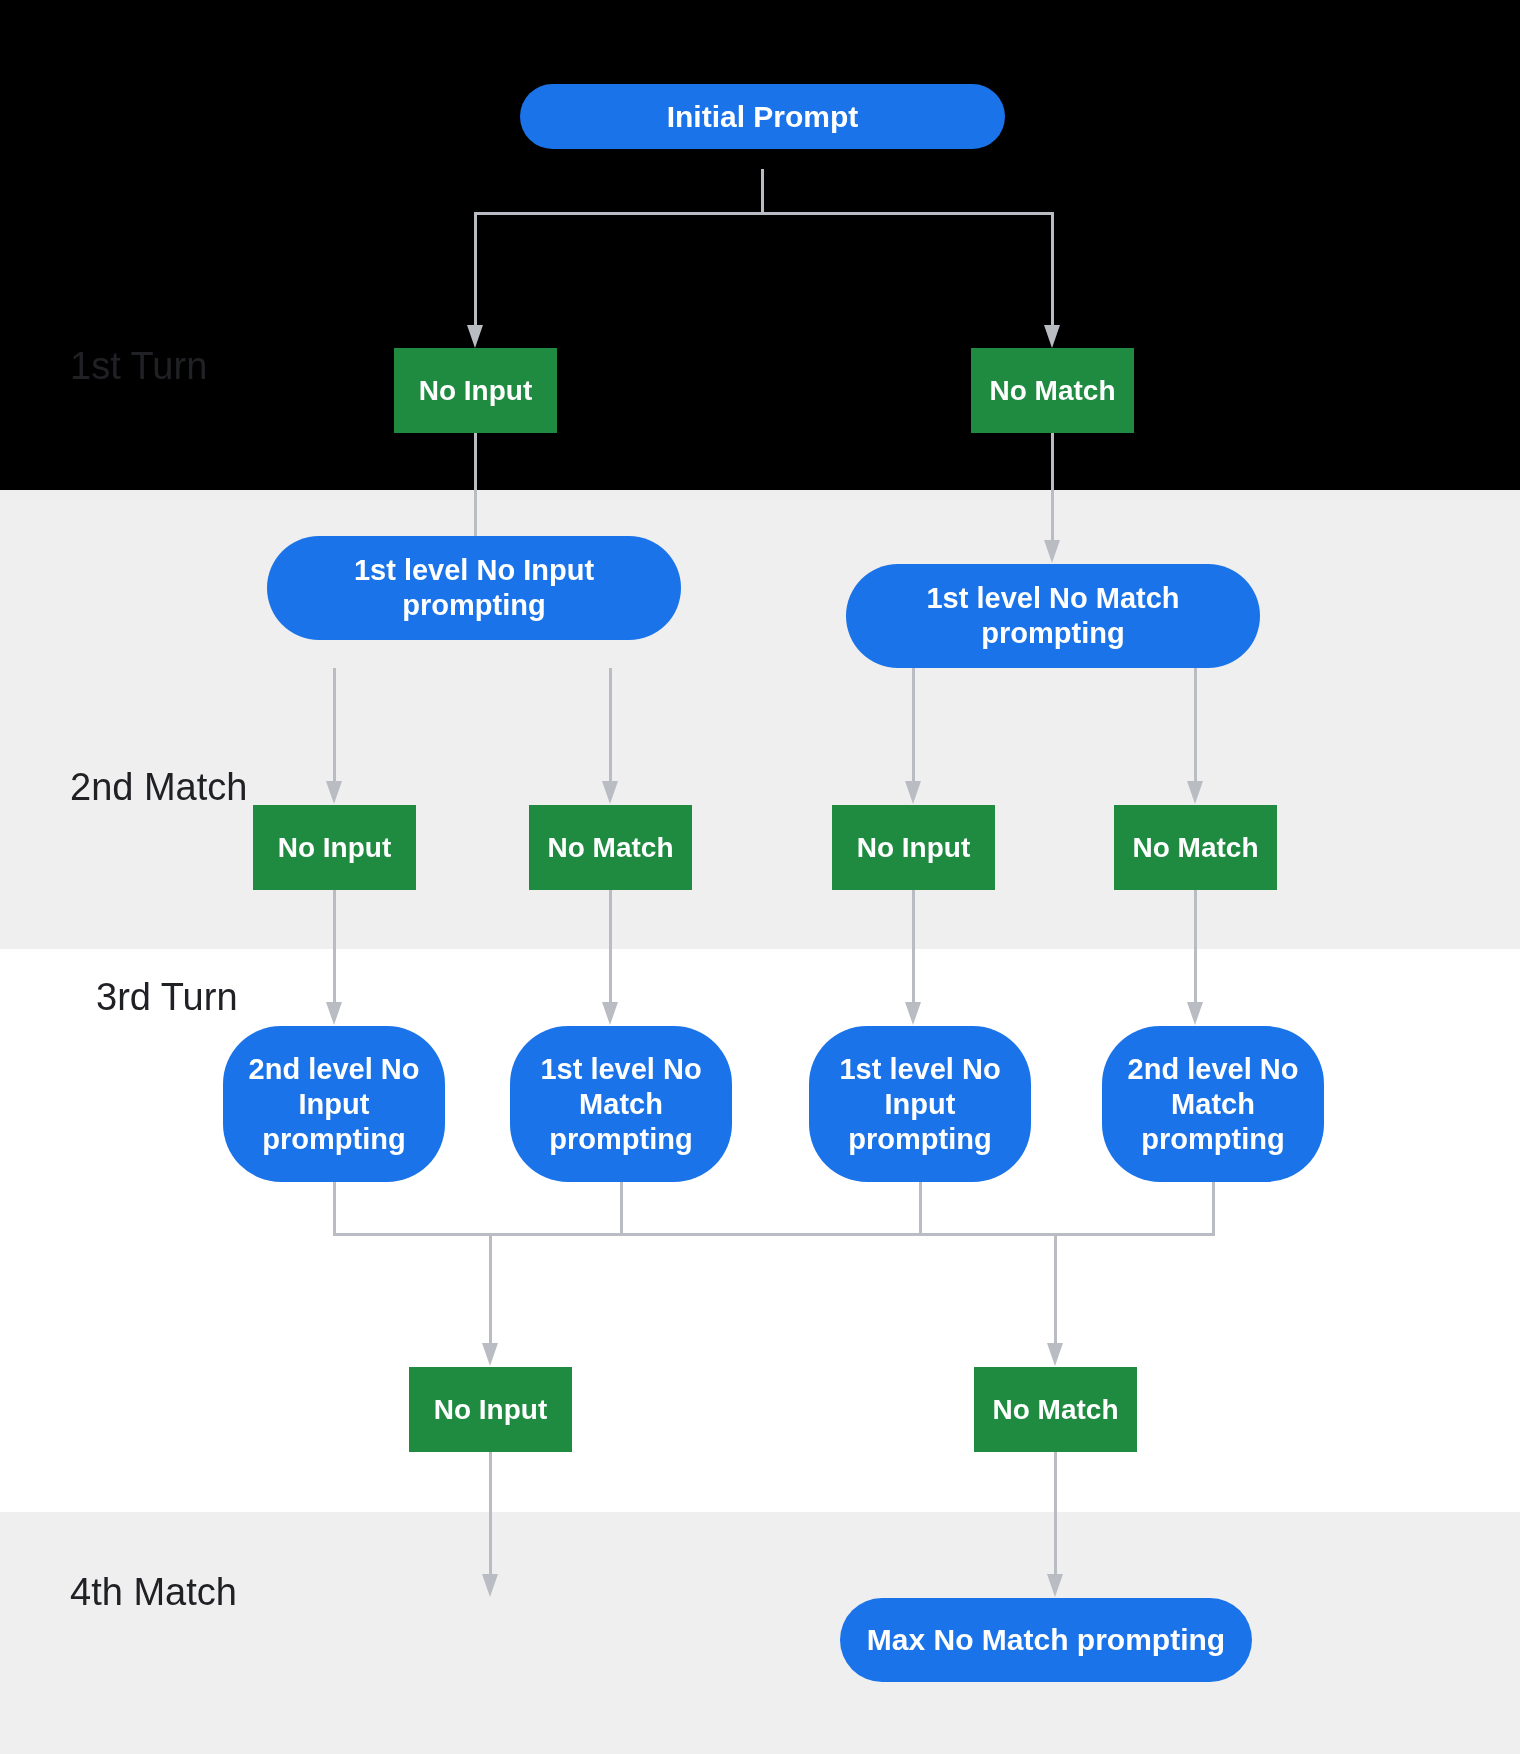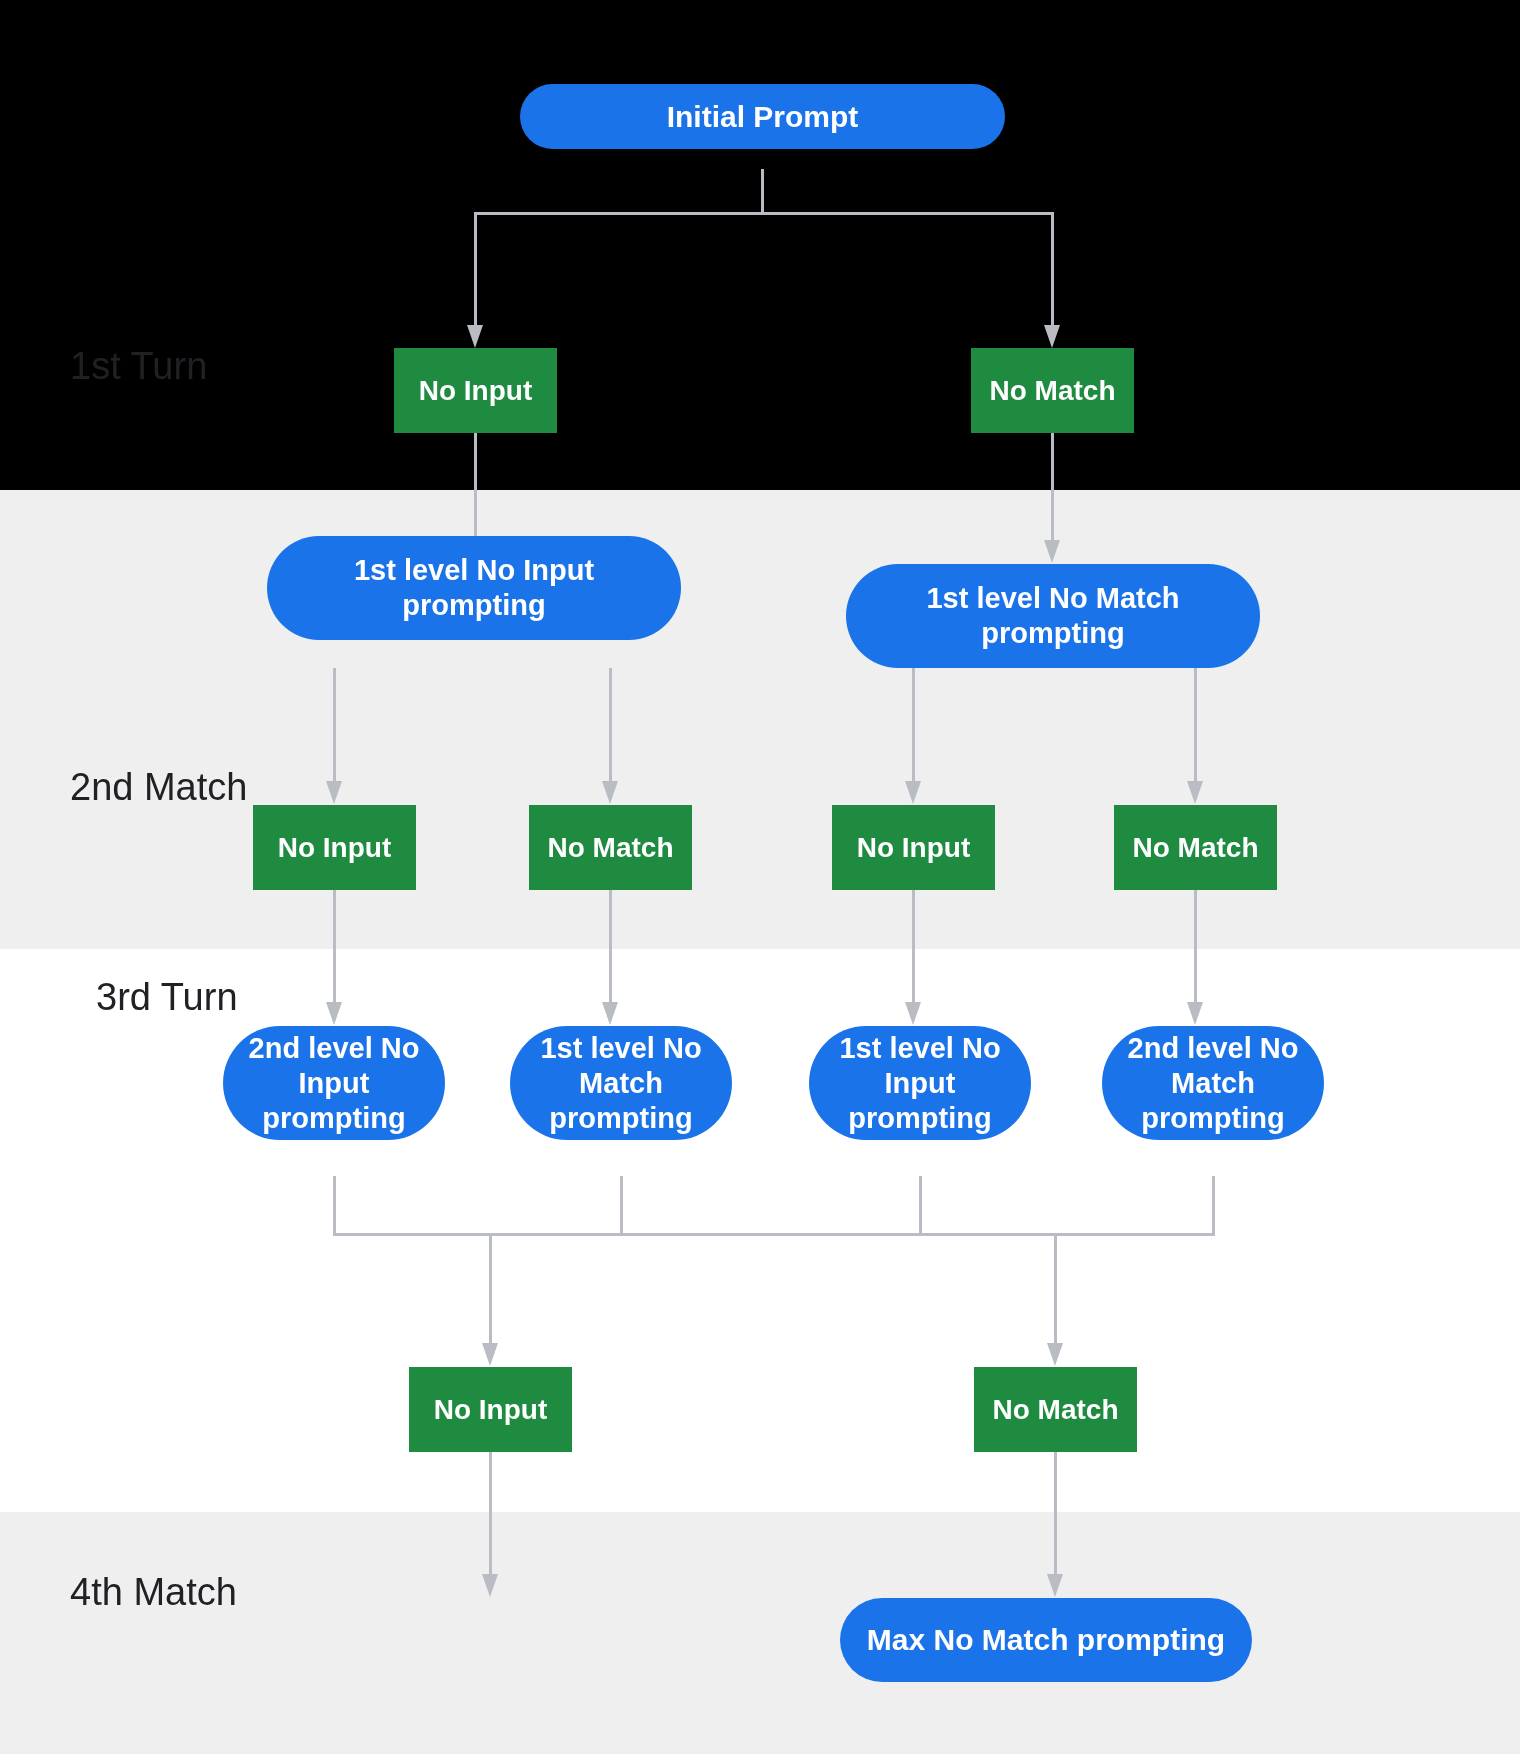--- a/index.html
+++ b/index.html
@@ -42,21 +42,21 @@
   #n-initial{left:520px;top:84px;width:485px;height:65px;font-size:30px;}
   #n-t1g-l{left:394px;top:348px;width:163px;height:85px;}
   #n-t1g-r{left:971px;top:348px;width:163px;height:85px;}
   #n-t2b-l,#n-t2b-r{width:414px;height:104px;border-radius:52px;font-size:29px;line-height:35px;}
   #n-t2b-l{left:267px;top:536px;}
   #n-t2b-r{left:846px;top:564px;}
   #n-g1{left:253px;top:805px;width:163px;height:85px;}
   #n-g2{left:529px;top:805px;width:163px;height:85px;}
   #n-g3{left:832px;top:805px;width:163px;height:85px;}
   #n-g4{left:1114px;top:805px;width:163px;height:85px;}
-  #n-b1,#n-b2,#n-b3,#n-b4{width:222px;height:114px;border-radius:58px;font-size:29px;line-height:35px;}
+  #n-b1,#n-b2,#n-b3,#n-b4{width:222px;height:156px;border-radius:58px;font-size:29px;line-height:35px;}
   #n-b1{left:223px;top:1026px;}
   #n-b2{left:510px;top:1026px;}
   #n-b3{left:809px;top:1026px;}
   #n-b4{left:1102px;top:1026px;}
   #n-t3g-l{left:409px;top:1367px;width:163px;height:85px;}
   #n-t3g-r{left:974px;top:1367px;width:163px;height:85px;}
   #n-p-l{left:282px;top:1598px;width:412px;height:84px;font-size:30px;}
   #n-p-r{left:840px;top:1598px;width:412px;height:84px;font-size:30px;}
 
   .line{position:absolute;background:var(--connector-gray);}

